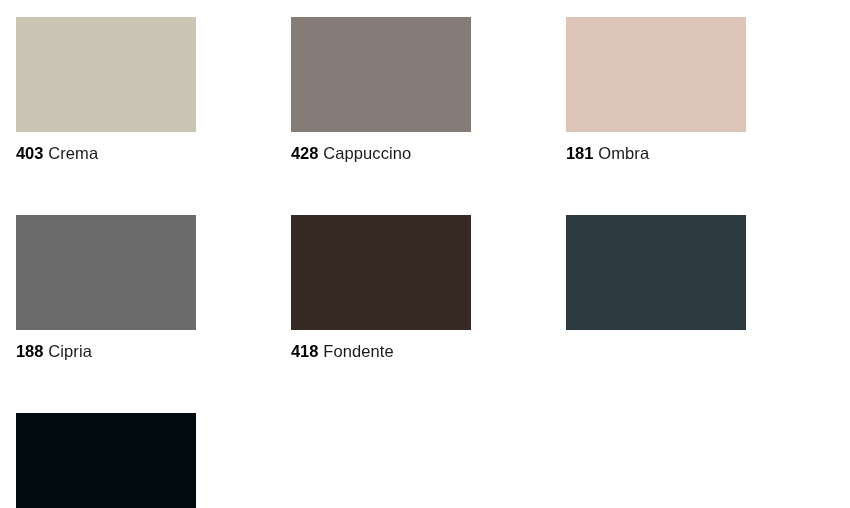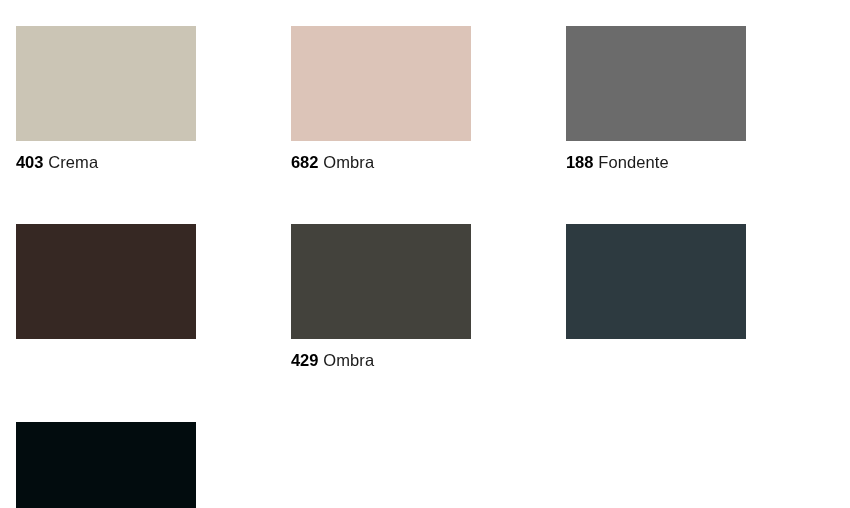--- a/index.html
+++ b/index.html
@@ -11,21 +11,21 @@
     width: 850px;
     height: 508px;
     font-family: "Liberation Sans", sans-serif;
     -webkit-font-smoothing: antialiased;
   }
   #palette-sheet {
     position: relative;
     width: 850px;
     height: 508px;
     box-sizing: border-box;
-    padding: 26px 0 0 16px;
+    padding: 17px 0 0 16px;
   }
   .swatch-grid {
     display: grid;
     grid-template-columns: repeat(3, 180px);
     column-gap: 95px;
     row-gap: 52px;
     align-content: start;
   }
   .swatch-cell {
     width: 180px;
@@ -57,33 +57,34 @@
 </head>
 <body>
 
 <div id="palette-sheet">
   <div class="swatch-grid">
       <div class="swatch-cell">
         <div class="swatch-chip" style="background-color: rgb(203, 197, 181);"></div>
         <div class="swatch-label"><span class="swatch-code">403</span><span class="swatch-name">Crema</span></div>
       </div>
       <div class="swatch-cell">
+        <div class="swatch-chip" style="background-color: rgb(133, 123, 119);"></div>
+        <div class="swatch-label"><span class="swatch-code">428</span><span class="swatch-name">Cappuccino</span></div>
+      </div>
+      <div class="swatch-cell">
         <div class="swatch-chip" style="background-color: rgb(220, 196, 184);"></div>
-        <div class="swatch-label"><span class="swatch-code">682</span><span class="swatch-name">Ombra</span></div>
+        <div class="swatch-label"><span class="swatch-code">181</span><span class="swatch-name">Ombra</span></div>
       </div>
       <div class="swatch-cell">
         <div class="swatch-chip" style="background-color: rgb(107, 107, 107);"></div>
-        <div class="swatch-label"><span class="swatch-code">188</span><span class="swatch-name">Fondente</span></div>
+        <div class="swatch-label"><span class="swatch-code">188</span><span class="swatch-name">Cipria</span></div>
       </div>
       <div class="swatch-cell">
         <div class="swatch-chip" style="background-color: rgb(54, 40, 35);"></div>
-      </div>
-      <div class="swatch-cell">
-        <div class="swatch-chip" style="background-color: rgb(67, 66, 60);"></div>
-        <div class="swatch-label"><span class="swatch-code">429</span><span class="swatch-name">Ombra</span></div>
+        <div class="swatch-label"><span class="swatch-code">418</span><span class="swatch-name">Fondente</span></div>
       </div>
       <div class="swatch-cell">
         <div class="swatch-chip" style="background-color: rgb(45, 58, 64);"></div>
       </div>
       <div class="swatch-cell">
         <div class="swatch-chip" style="background-color: rgb(2, 12, 14);"></div>
       </div>
     </div>
 </div>
 

